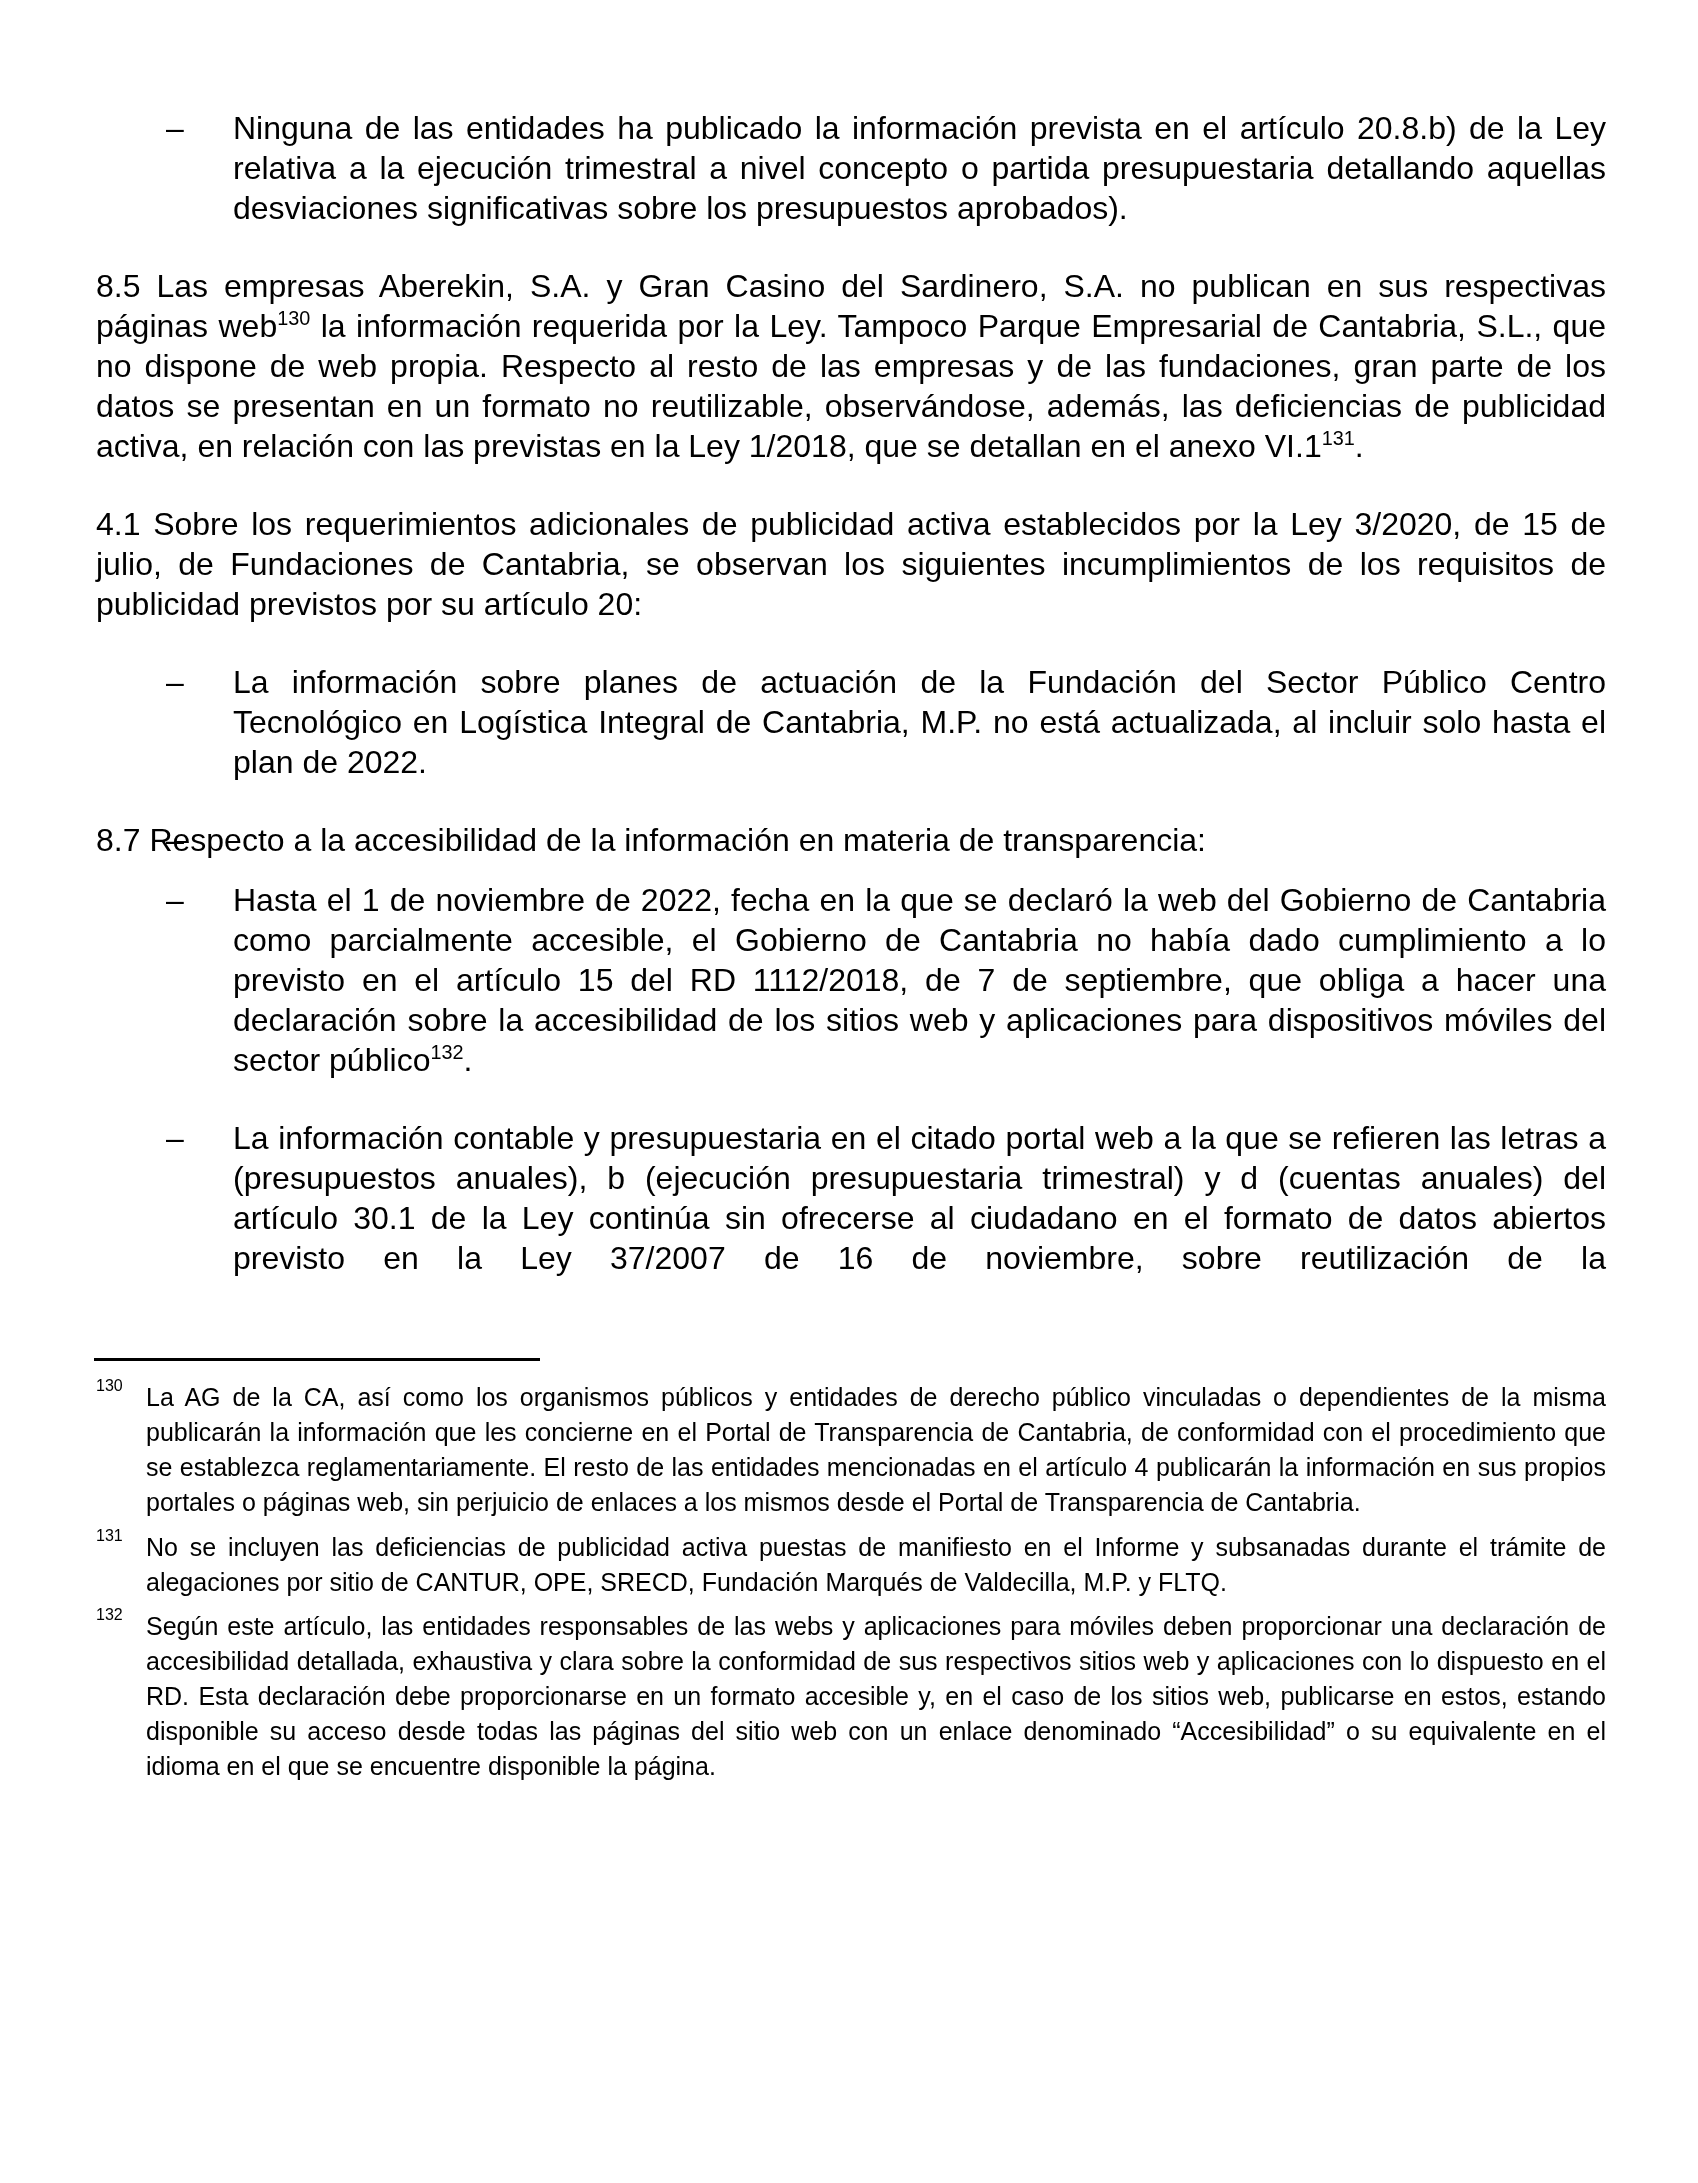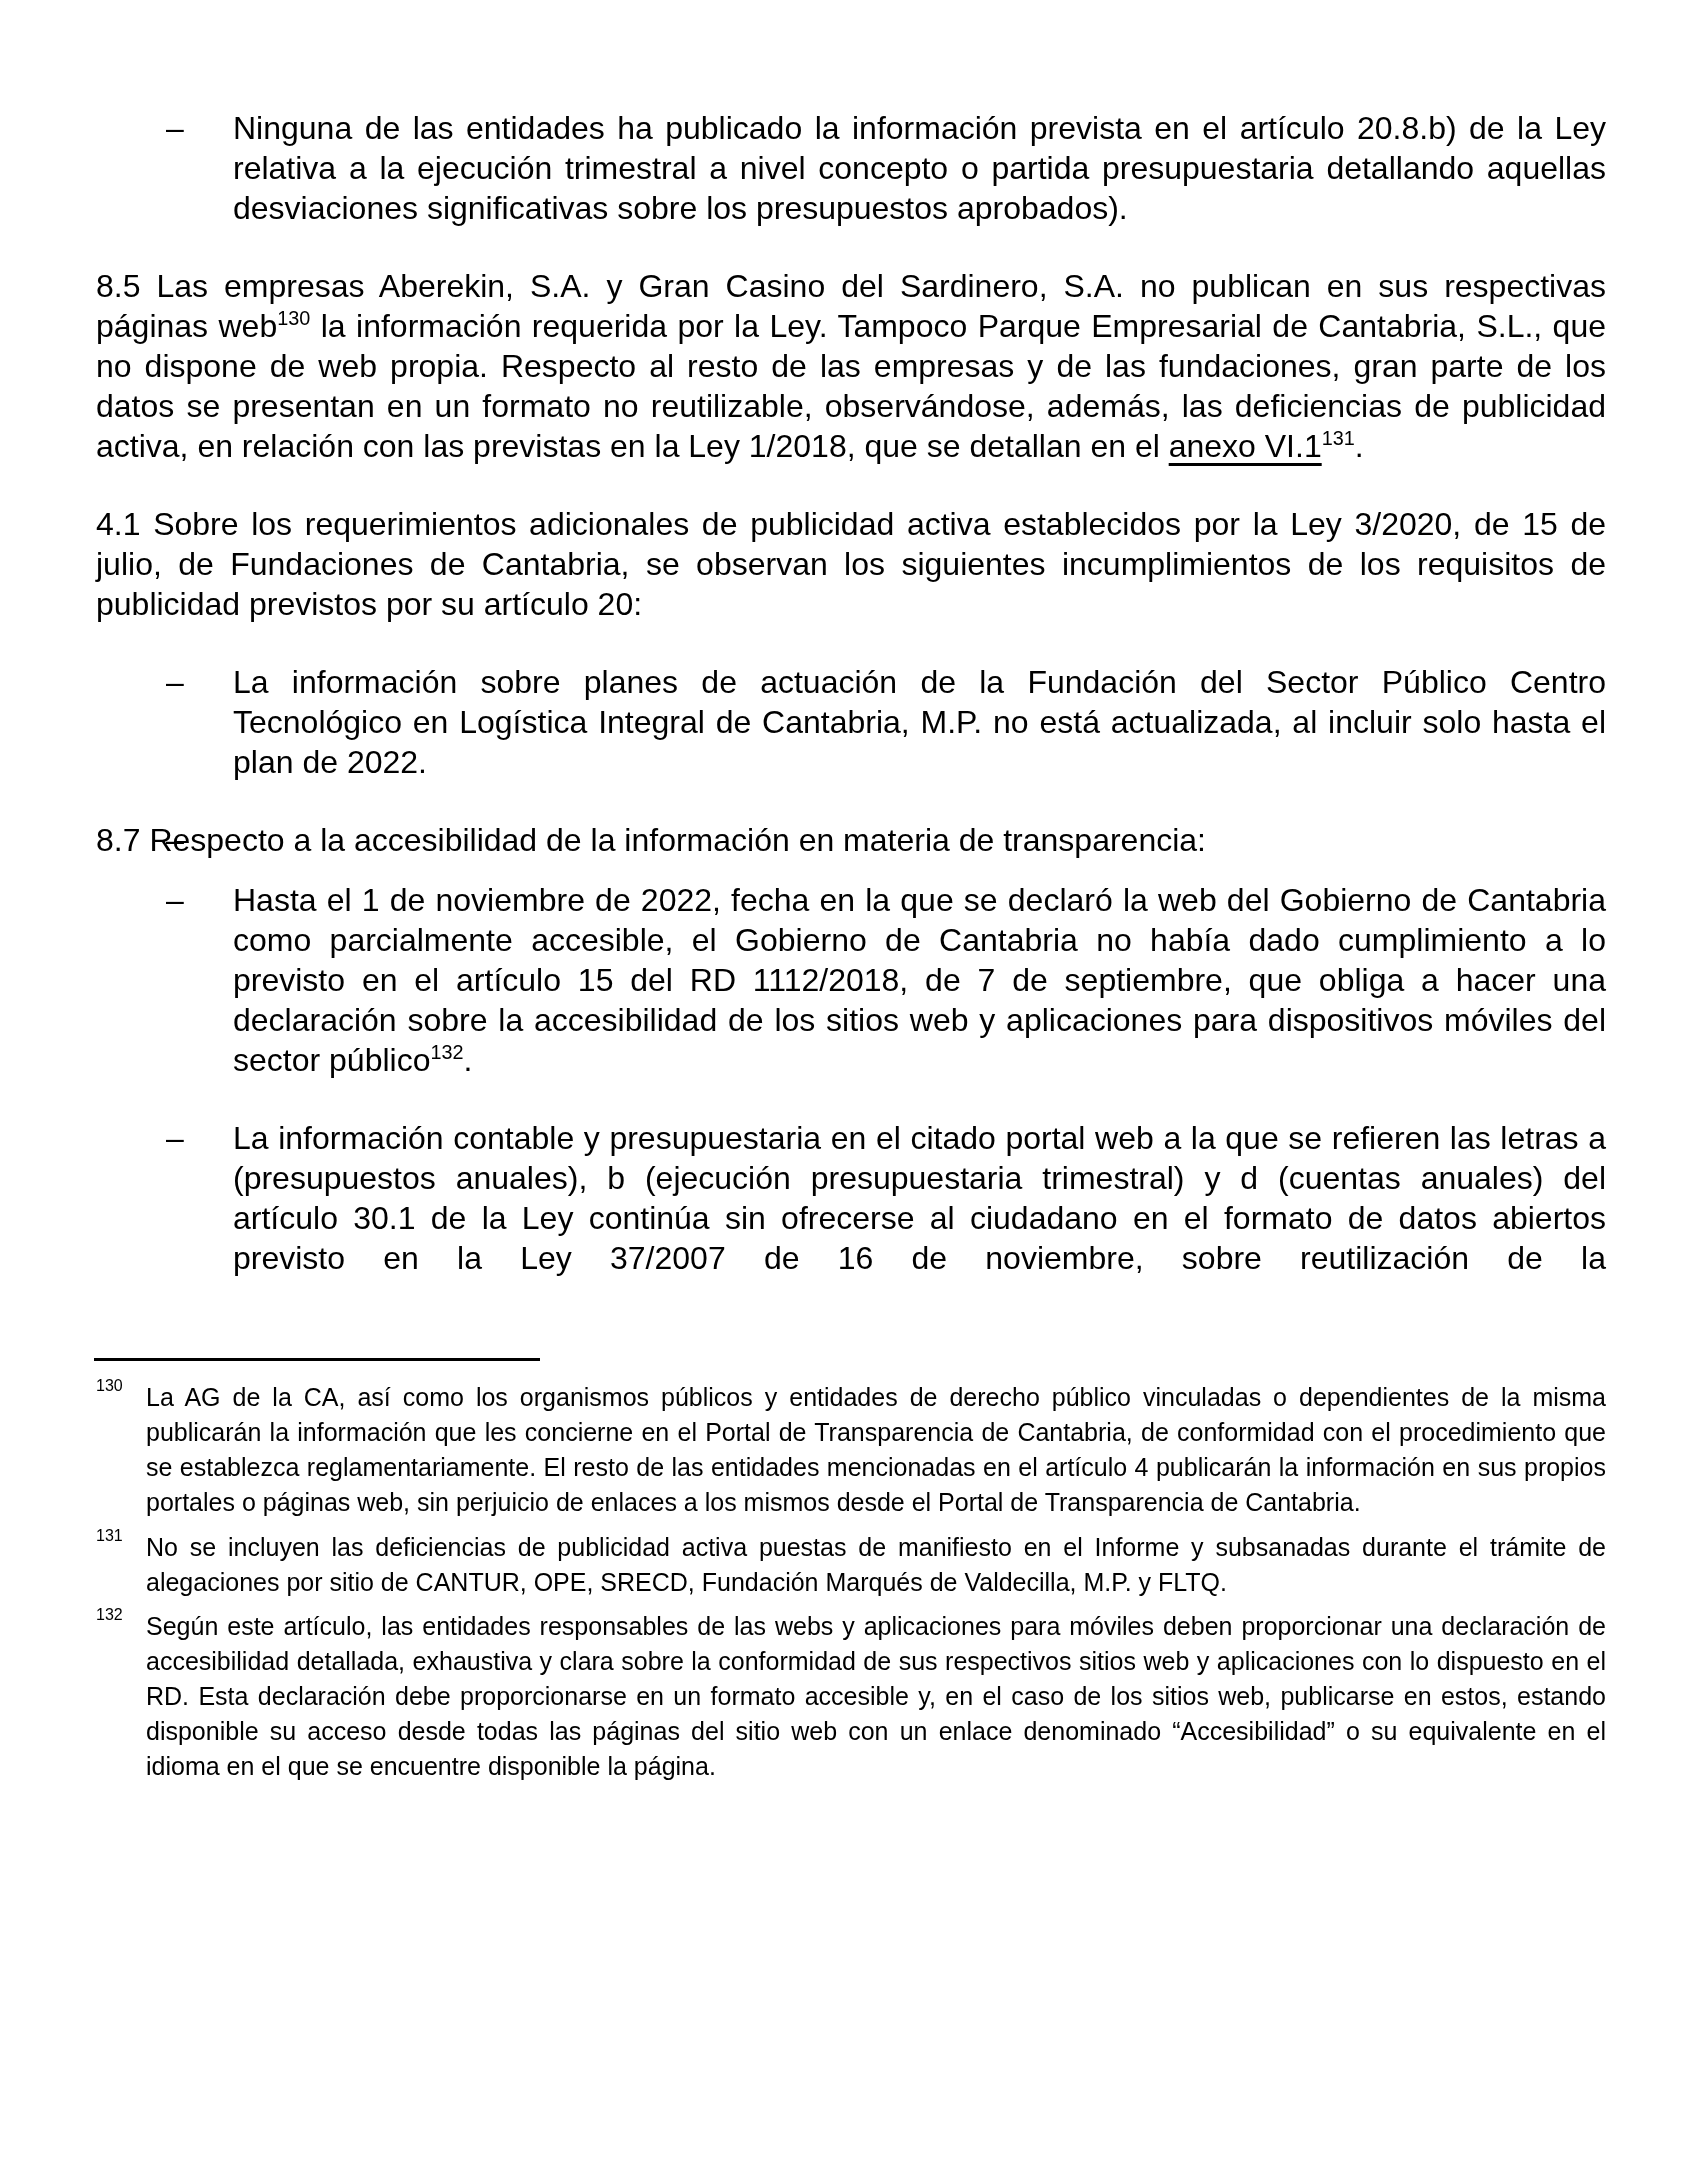--- a/index.html
+++ b/index.html
@@ -15,21 +15,21 @@
     color:#000000;
     overflow:hidden;
   }
   .para{margin:0 0 38px 0;text-align:justify;}
   .num{font-weight:400;}
   .bullet{position:relative;padding-left:137px;margin:0 0 38px 0;text-align:justify;}
   .bullet .dash{position:absolute;left:70px;top:0;}
   .mb52{margin-bottom:20px;}
   .justify-last{text-align-last:justify;}
   sup{font-size:0.62em;line-height:0;vertical-align:super;}
-  .link{text-decoration:underline;text-decoration-thickness:3.2px;text-underline-offset:5.6px;}
+  .link{text-decoration-thickness:3.2px;text-underline-offset:5.6px;}
   .fn-sep{width:446px;height:3.2px;background:#000;margin:80px 0 19px -2.4px;}
   .footnotes{font-size:25px;line-height:35px;}
   .footnote{position:relative;padding-left:50px;margin:0 0 9.6px 0;text-align:justify;}
   .footnote .fn-num{position:absolute;left:0;top:-3.2px;font-size:16px;line-height:normal;}
 </style>
 </head>
 <body>
 
 <div class="page">
 

